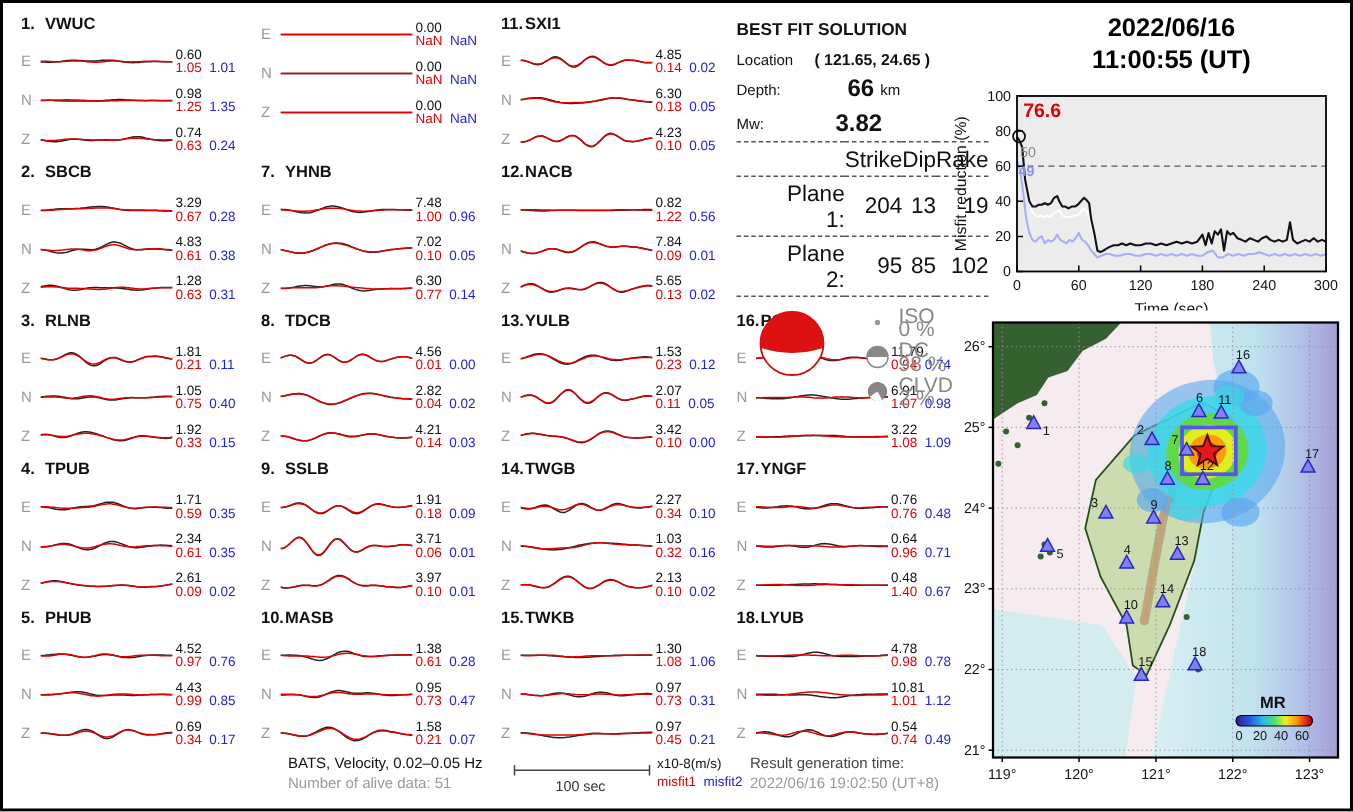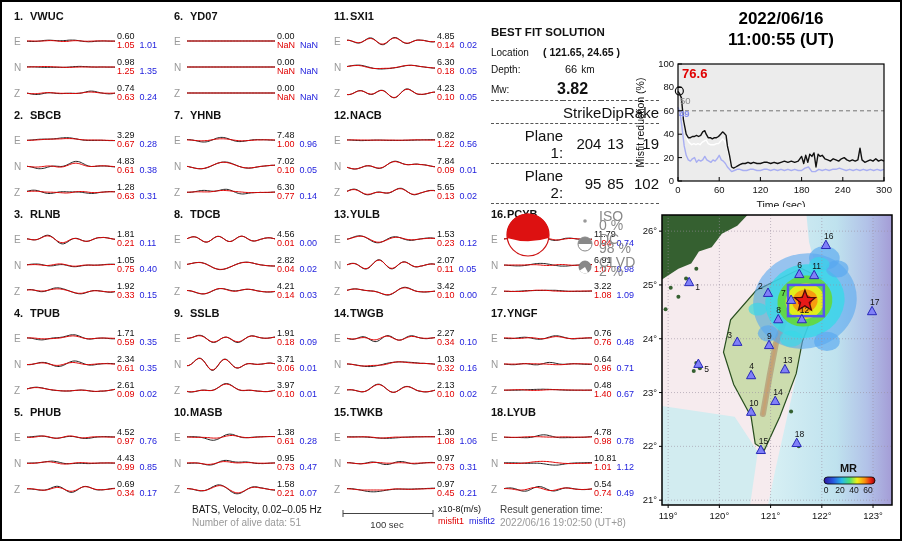--- a/index.html
+++ b/index.html
@@ -13,27 +13,27 @@
   .st-h{font-size:11px;font-weight:bold;color:#111;height:15px;margin-bottom:3px;}
   .st-h .st-n{display:inline-block;min-width:16px;}
   .trace{display:flex;align-items:center;height:26px;}
   .comp{width:13px;color:#999;font-size:10px;flex:none;}
   svg.wave{width:88px;height:24px;flex:none;}
   .nums{margin-left:2px;font-size:9px;line-height:9.5px;white-space:nowrap;}
   .nums .a{color:#111;}
   .m1{color:#e00000;}
   .m2{color:#2222dd;margin-left:5px;}
   
-  #sol{position:absolute;left:489px;top:24px;width:168px;font-size:10px;color:#111;}
+  #sol{position:absolute;left:489px;top:12px;width:168px;font-size:10px;color:#111;}
   .sol-title{font-size:11.5px;font-weight:bold;margin-bottom:8px;}
   .sol-row{display:flex;align-items:center;margin-bottom:5px;}
   .sol-lab{width:52px;flex:none;}
   .sol-val{font-weight:bold;font-size:10.5px;}
   .mw-val{font-weight:bold;font-size:16px;margin-left:14px;}
-  .dp-val{font-weight:normal;font-size:11px;margin-left:22px;}
+  .dp-val{font-weight:bold;font-size:16px;margin-left:22px;}
   table.sdr{border-collapse:collapse;width:100%;font-size:15px;margin-top:2px;border-top:1px dashed #555;}
   table.sdr td{padding:2.5px 0;text-align:right;}
   table.sdr td:first-child{text-align:right;padding-left:24px;}
   table.sdr tr.hd td{border-bottom:1px dashed #555;}
   table.sdr tr.r1 td{border-bottom:1px dashed #555;}
   table.sdr tr.r2 td{border-bottom:1px dashed #555;}
   #mech-row{display:flex;margin-top:8px;}
   #beachball{margin-left:14px;flex:none;}
   #mechs{margin-left:26px;display:flex;flex-direction:column;gap:5px;}
   .mech{display:flex;align-items:center;gap:6px;color:#888;font-size:14px;line-height:9px;}
@@ -237,21 +237,20 @@
           </svg>
           <div class="nums">
             <div class="a">0.69</div>
             <div class="m"><span class="m1">0.34</span><span class="m2">0.17</span></div>
           </div>
         </div>
       </div>
     </div>
   <div id="col2" class="col">
       <div class="station">
-        <div class="st-h"><span class="st-n">6.</span><span>YD07</span></div>
         <div class="trace">
           <span class="comp">E</span>
           <svg class="wave" viewBox="0 0 88 24">
             <path d="M0.0,12.0L1.5,12.0L2.9,12.0L4.4,12.0L5.9,12.0L7.3,12.0L8.8,12.0L10.3,12.0L11.7,12.0L13.2,12.0L14.7,12.0L16.1,12.0L17.6,12.0L19.1,12.0L20.5,12.0L22.0,12.0L23.5,12.0L24.9,12.0L26.4,12.0L27.9,12.0L29.3,12.0L30.8,12.0L32.3,12.0L33.7,12.0L35.2,12.0L36.7,12.0L38.1,12.0L39.6,12.0L41.1,12.0L42.5,12.0L44.0,12.0L45.5,12.0L46.9,12.0L48.4,12.0L49.9,12.0L51.3,12.0L52.8,12.0L54.3,12.0L55.7,12.0L57.2,12.0L58.7,12.0L60.1,12.0L61.6,12.0L63.1,12.0L64.5,12.0L66.0,12.0L67.5,12.0L68.9,12.0L70.4,12.0L71.9,12.0L73.3,12.0L74.8,12.0L76.3,12.0L77.7,12.0L79.2,12.0L80.7,12.0L82.1,12.0L83.6,12.0L85.1,12.0L86.5,12.0L88.0,12.0" fill="none" stroke="#222" stroke-width="1"></path>
             <path d="M0.0,12.0L1.5,12.0L2.9,12.0L4.4,12.0L5.9,12.0L7.3,12.0L8.8,12.0L10.3,12.0L11.7,12.0L13.2,12.0L14.7,12.0L16.1,12.0L17.6,12.0L19.1,12.0L20.5,12.0L22.0,12.0L23.5,12.0L24.9,12.0L26.4,12.0L27.9,12.0L29.3,12.0L30.8,12.0L32.3,12.0L33.7,12.0L35.2,12.0L36.7,12.0L38.1,12.0L39.6,12.0L41.1,12.0L42.5,12.0L44.0,12.0L45.5,12.0L46.9,12.0L48.4,12.0L49.9,12.0L51.3,12.0L52.8,12.0L54.3,12.0L55.7,12.0L57.2,12.0L58.7,12.0L60.1,12.0L61.6,12.0L63.1,12.0L64.5,12.0L66.0,12.0L67.5,12.0L68.9,12.0L70.4,12.0L71.9,12.0L73.3,12.0L74.8,12.0L76.3,12.0L77.7,12.0L79.2,12.0L80.7,12.0L82.1,12.0L83.6,12.0L85.1,12.0L86.5,12.0L88.0,12.0" fill="none" stroke="#e00000" stroke-width="1"></path>
           </svg>
           <div class="nums">
             <div class="a">0.00</div>
             <div class="m"><span class="m1">NaN</span><span class="m2">NaN</span></div>
           </div>

